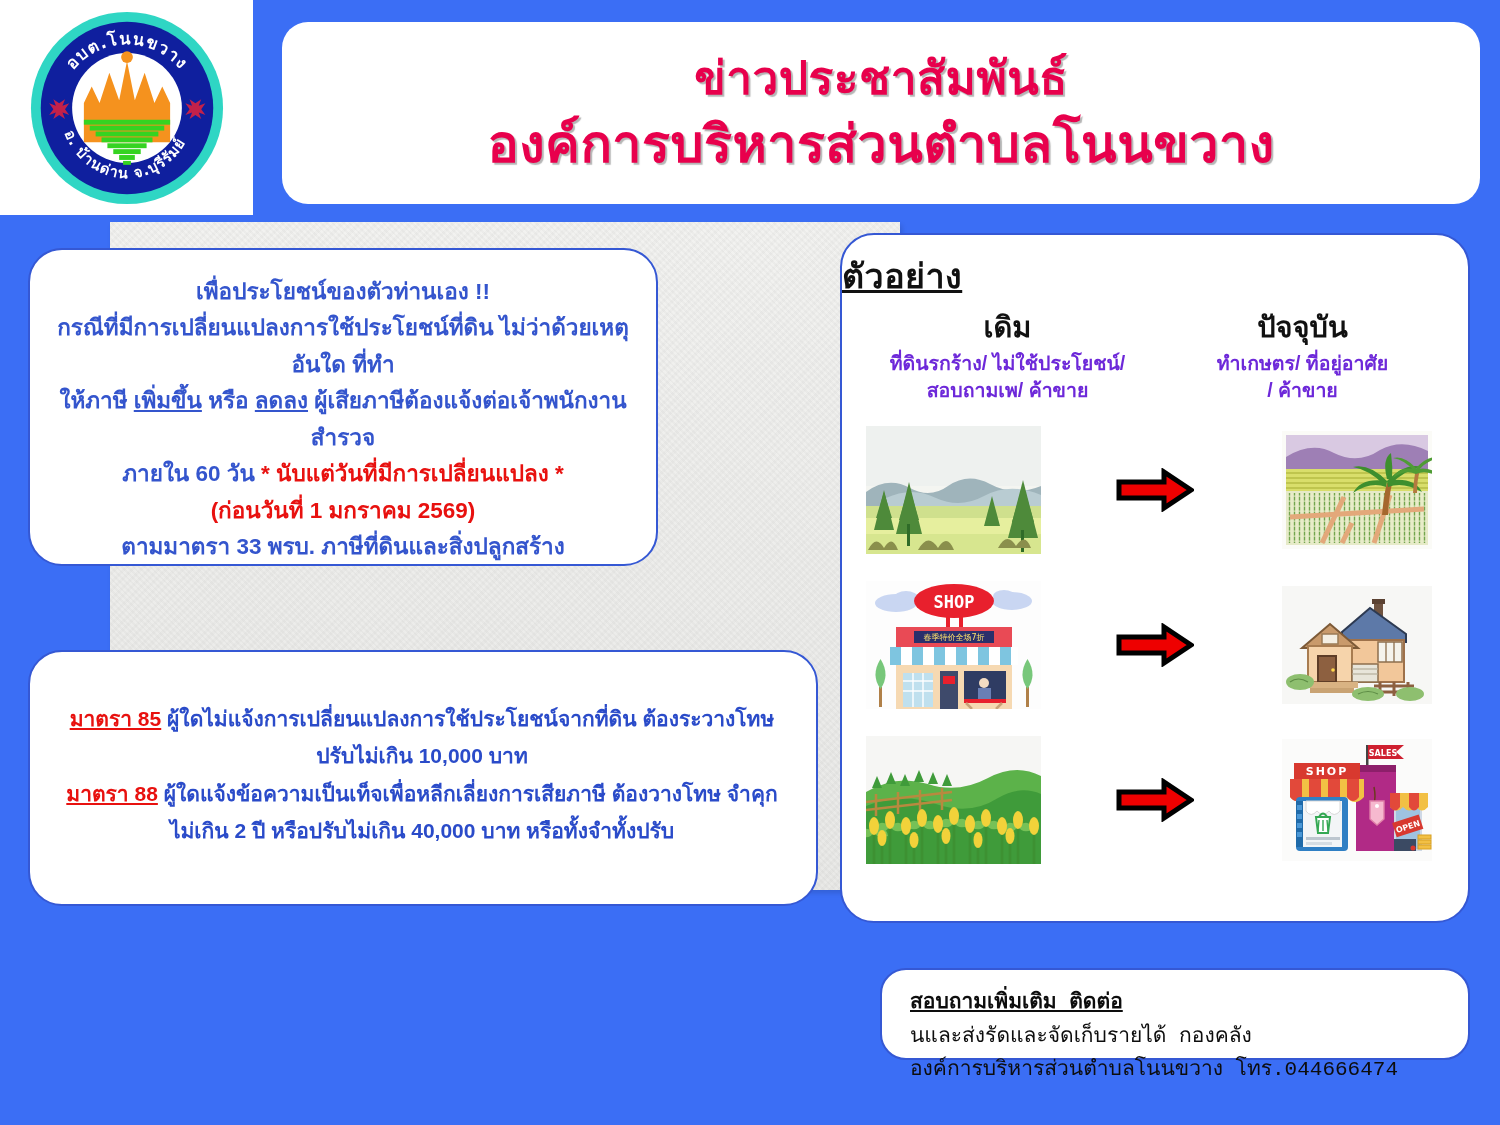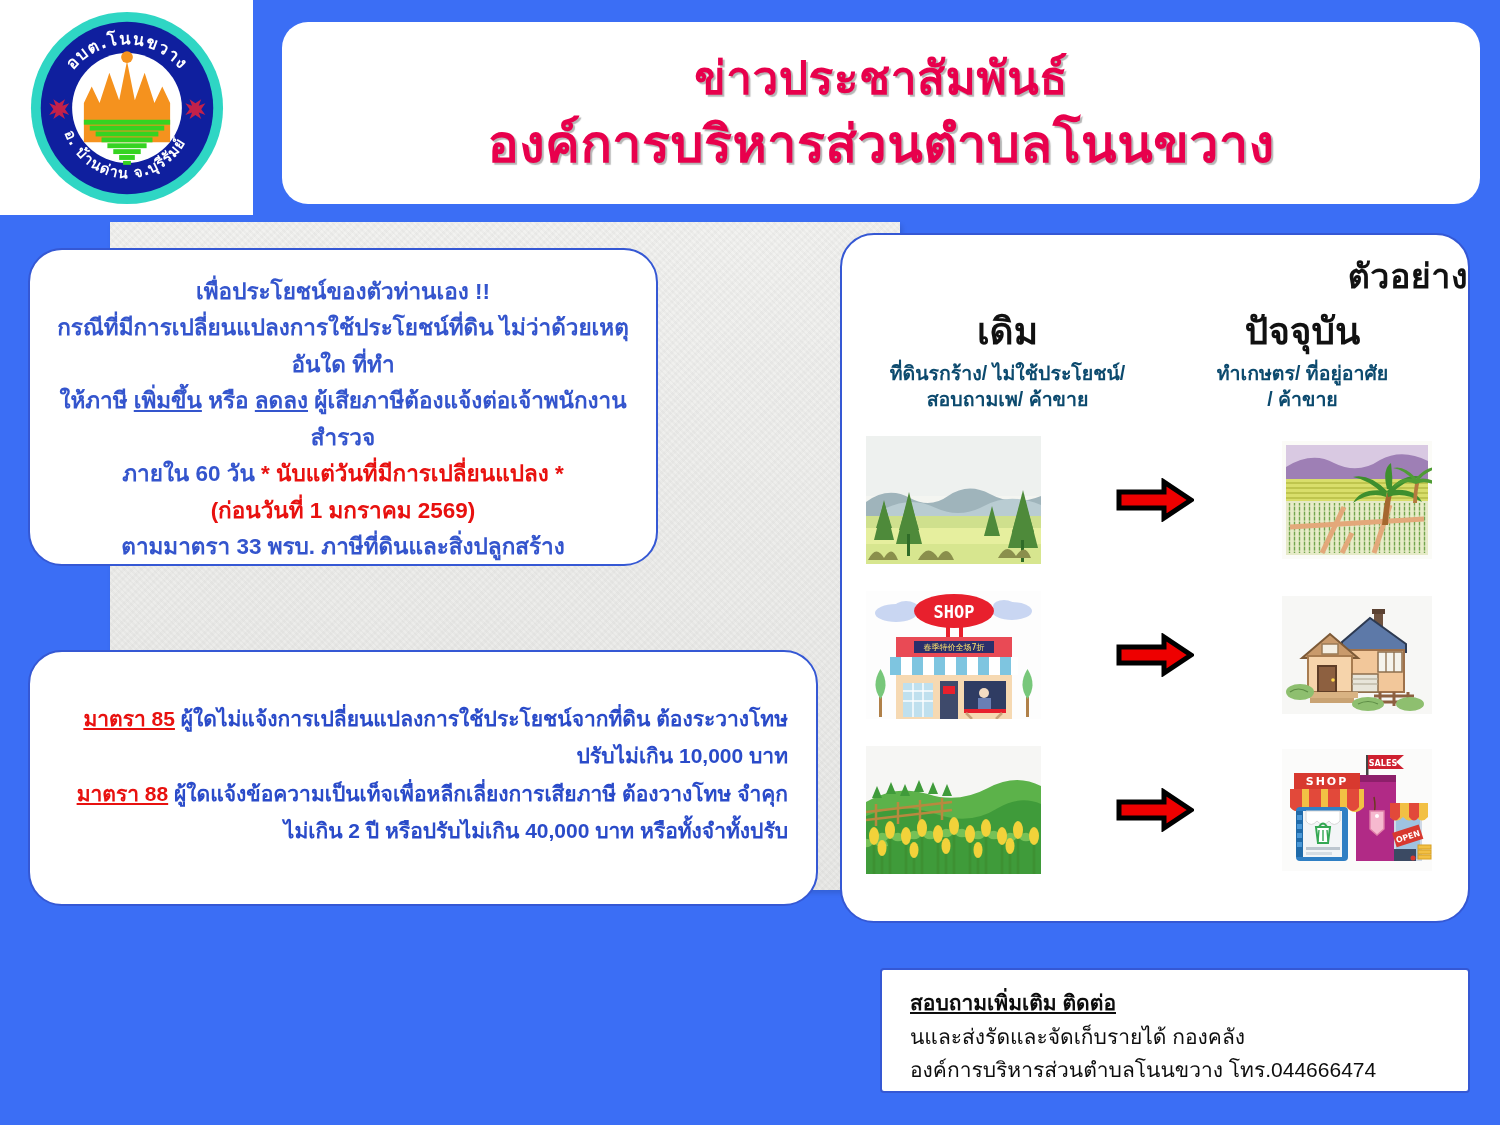--- a/index.html
+++ b/index.html
@@ -63,59 +63,60 @@
     box-sizing:border-box;
   }
 
   
   #card-notice{left:28px;top:248px;width:630px;height:318px;}
   
   #card-penalty{left:28px;top:650px;width:790px;height:256px;}
   
   #card-example{left:840px;top:233px;width:630px;height:690px;}
   
-  #card-contact{left:880px;top:968px;width:590px;height:125px;border-radius:4px;}
+  #card-contact{left:880px;top:968px;width:590px;height:92px;border-radius:26px;font-family:Liberation Mono, monospace;}
 
   .notice-body{
     padding:24px 26px 0;
     text-align:center;
     font-size:22.5px;
     line-height:1.62;
     color:#3455cd;
     font-weight:bold;
     font-family:"Liberation Sans","DejaVu Sans",sans-serif;
   }
   .notice-body .u{text-decoration:underline;}
   .notice-body .red{color:#e8110f;}
 
   .penalty-body{
     padding:48px 28px 0 26px;
     font-size:21px;
     line-height:1.78;
     color:#2a4bc9;
     font-weight:bold;
-    text-align:right;
+    text-align:center;
   }
   .penalty-body .sec{color:#e8110f;text-decoration:underline;}
 
   
   .ex-title{
-    text-align:right;
+    text-align:left;
     font-size:34px;font-weight:bold;color:#111;
+    text-decoration:underline;
     margin:14px 0 4px;
     letter-spacing:.5px;
   }
   .ex-cols{
     display:flex;justify-content:space-around;
     padding:4px 18px 0;
   }
   .ex-col{width:260px;text-align:center;}
-  .ex-col-head{font-size:37px;font-weight:bold;color:#111;line-height:1.15;}
+  .ex-col-head{font-size:29px;font-weight:bold;color:#111;line-height:1.15;}
   .ex-col-sub{
-    font-size:19.5px;font-weight:bold;color:#0c4a6e;
+    font-size:19.5px;font-weight:bold;color:#6d28d9;
     line-height:1.35;margin-top:6px;
   }
 
   .ex-rows{margin-top:10px;}
   .ex-row{
     display:flex;align-items:center;justify-content:space-between;
     height:155px;padding:0 24px;box-sizing:border-box;
   }
   .thumb{width:175px;height:128px;display:block;}
   .thumb-r{width:175px;height:128px;display:flex;align-items:center;justify-content:center;}

